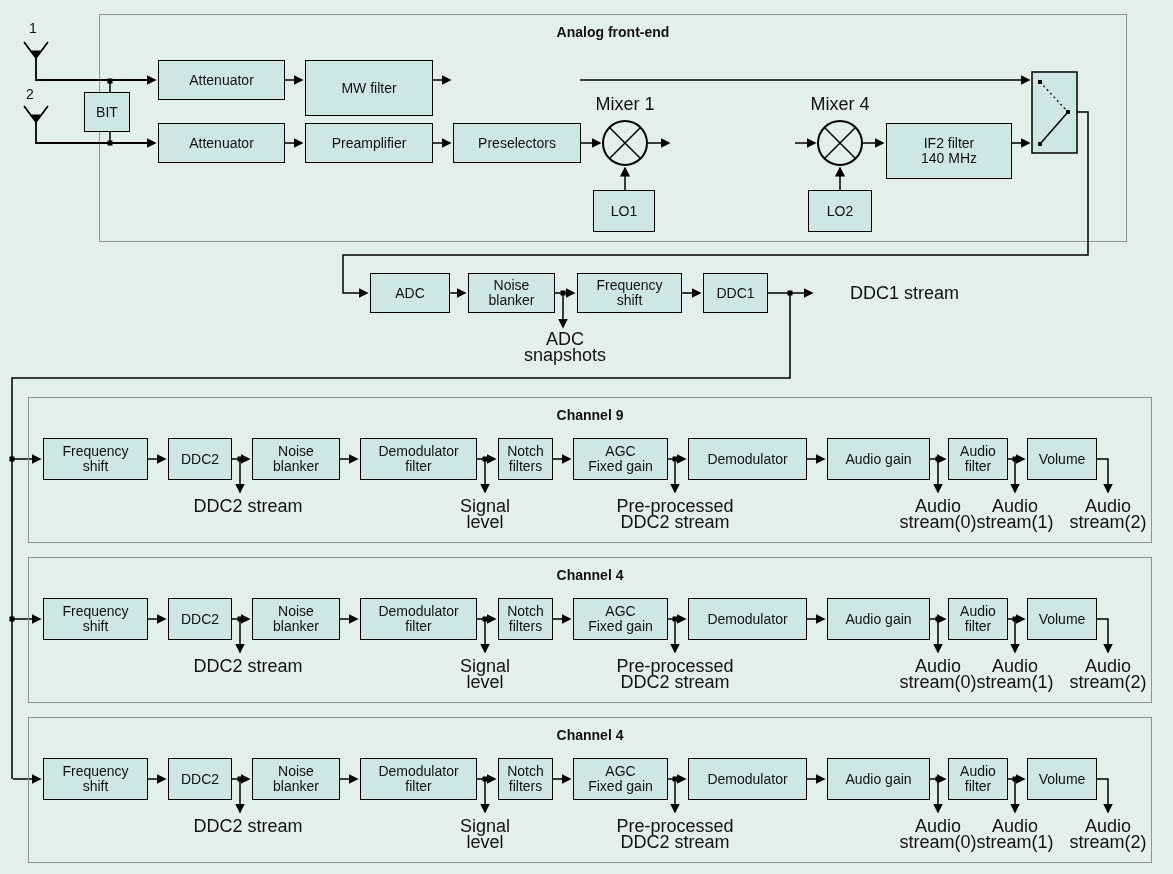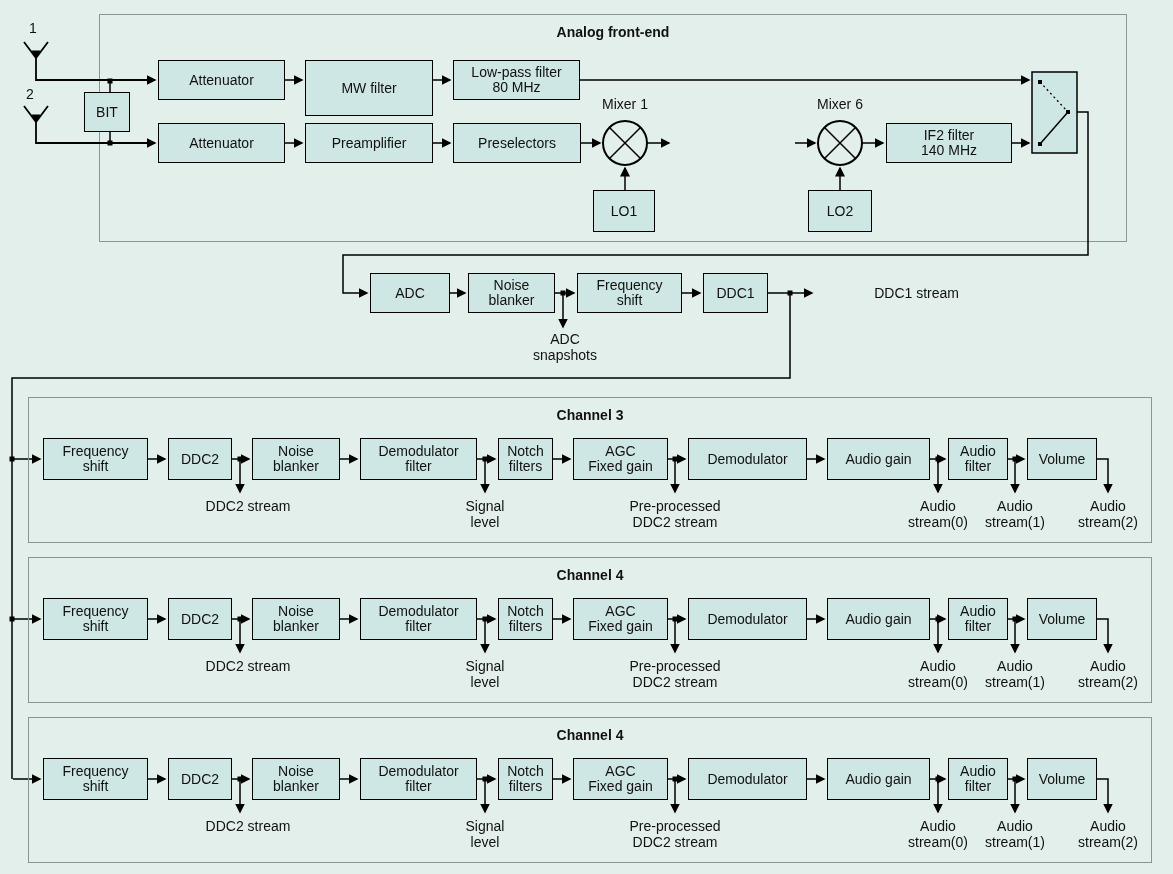--- a/index.html
+++ b/index.html
@@ -8,21 +8,21 @@
     font-family:"Liberation Sans",sans-serif;color:#111;overflow:hidden;
   }
   .container{position:absolute;border:1px solid #8b9693;box-sizing:border-box;}
   .ctitle{position:absolute;left:0;top:9px;width:100%;text-align:center;
     font-size:14px;font-weight:bold;}
   .block{
     position:absolute;background:#cfe7e4;border:1.5px solid #000;
     box-sizing:border-box;display:flex;align-items:center;justify-content:center;
     text-align:center;font-size:14px;line-height:15px;white-space:pre-line;
   }
-  .lbl{position:absolute;font-size:14px;line-height:16px;text-align:center;
+  .lbl{position:absolute;font-size:18px;line-height:16px;text-align:center;
     white-space:pre-line;}
   .lbl.left{text-align:right;}
   .num{position:absolute;font-size:14px;}
   svg.wires{position:absolute;left:0;top:0;z-index:2;}
   .layer-blocks{position:absolute;left:0;top:0;width:100%;height:100%;z-index:3;}
   .chan{position:absolute;left:0;width:1173px;height:146px;}
 </style>
 </head>
 <body>
 
@@ -136,45 +136,43 @@
   </svg>
 
   <div class="layer-blocks">
 
     <div class="num" style="left:29px;top:20px;">1</div>
     <div class="num" style="left:26px;top:86px;">2</div>
 
     <div class="block" style="left:84px;top:92px;width:46px;height:40px;">BIT</div>
     <div class="block" style="left:158px;top:60px;width:127px;height:40px;">Attenuator</div>
     <div class="block" style="left:305px;top:60px;width:128px;height:56px;">MW filter</div>
-    <div class="block" style="left:453px;top:60px;width:127px;height:40px;">Low-pass filter
-80 MHz</div>
     <div class="block" style="left:158px;top:123px;width:127px;height:40px;">Attenuator</div>
     <div class="block" style="left:305px;top:123px;width:128px;height:40px;">Preamplifier</div>
     <div class="block" style="left:453px;top:123px;width:128px;height:40px;">Preselectors</div>
-    <div class="block" style="left:886px;top:123px;width:126px;height:40px;">IF2 filter
+    <div class="block" style="left:886px;top:123px;width:126px;height:56px;">IF2 filter
 140 MHz</div>
     <div class="block" style="left:593px;top:190px;width:62px;height:42px;">LO1</div>
     <div class="block" style="left:808px;top:190px;width:64px;height:42px;">LO2</div>
     <div class="lbl" style="left:575px;top:96px;width:100px;">Mixer 1</div>
-    <div class="lbl" style="left:790px;top:96px;width:100px;">Mixer 6</div>
+    <div class="lbl" style="left:790px;top:96px;width:100px;">Mixer 4</div>
 
     <div class="block" style="left:370px;top:273px;width:80px;height:40px;">ADC</div>
     <div class="block" style="left:468px;top:273px;width:87px;height:40px;">Noise
 blanker</div>
     <div class="block" style="left:577px;top:273px;width:105px;height:40px;">Frequency
 shift</div>
     <div class="block" style="left:703px;top:273px;width:65px;height:40px;">DDC1</div>
     <div class="lbl left" style="left:819px;top:285px;width:140px;">DDC1 stream</div>
     <div class="lbl" style="left:505px;top:331px;width:120px;">ADC
 snapshots</div>
 
     <div class="chan" style="top:397px;">
       <div class="container" style="left:28px;top:0;width:1124px;height:146px;">
-        <div class="ctitle">Channel 3</div>
+        <div class="ctitle">Channel 9</div>
       </div>
       <div class="block" style="left:43px;top:41px;width:105px;height:42px;">Frequency
 shift</div>
       <div class="block" style="left:168px;top:41px;width:64px;height:42px;">DDC2</div>
       <div class="block" style="left:252px;top:41px;width:88px;height:42px;">Noise
 blanker</div>
       <div class="block" style="left:360px;top:41px;width:117px;height:42px;">Demodulator
 filter</div>
       <div class="block" style="left:498px;top:41px;width:55px;height:42px;">Notch
 filters</div>

